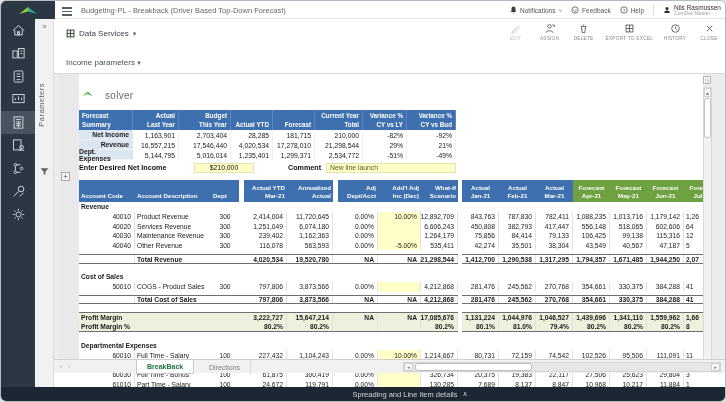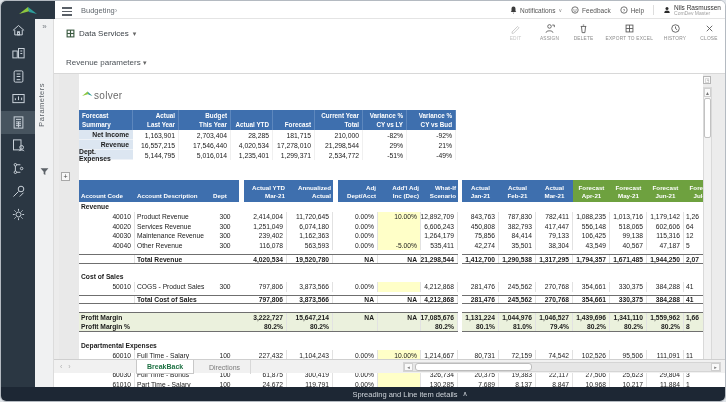--- a/index.html
+++ b/index.html
@@ -66,21 +66,21 @@
   .vs-thumb { position:absolute; left:0; top:10px; width:7px; height:40px; background:#fff;
     border:1px solid #c2c2c2; border-radius:2px; cursor:grab; }
 
   .gutter { position:absolute; left:5px; top:0; width:20px; bottom:0; background:#e9e9e9; }
   .outline-btn { position:absolute; left:2px; top:98px; width:9px; height:9px; background:#f7f7f7;
     border:1px solid #a8a8a8; font-size:7px; line-height:7px; text-align:center; color:#444; cursor:pointer; }
 
   .page { position:absolute; left:25px; top:0; width:624px; bottom:0; background:#fff; }
 
   .title-row { position:absolute; left:2px; top:12px; height:18px; display:flex; align-items:center; gap:6px; }
-  .brand { display:flex; align-items:flex-start; gap:1px; }
+  .brand { display:flex; align-items:flex-start; gap:12px; }
   .brand-text { font-size:10px; color:#6b6b6b; letter-spacing:.3px; }
   .report-title { font-size:9.5px; font-weight:bold; color:#2e6da4; }
 
   
   .summary { position:absolute; left:0; top:36px; width:377px; }
   .sum-head { display:flex; height:20px; }
   .sum-hcell { background:#3e6fae; color:#fff; font-size:6.3px; font-weight:bold;
     display:flex; flex-direction:column; justify-content:flex-end; align-items:flex-end;
     padding:1px 3px; line-height:1.45; border-right:1px solid #5d87bd; text-align:right; }
   .sum-hcell.lbl { align-items:flex-start; text-align:left; }
@@ -170,20 +170,21 @@
       </svg>
     </div>
     <div class="hamburger">
         <span></span>
         <span></span>
         <span></span>
       </div>
     <div class="breadcrumb">
       <span>Budgeting</span>
       <span class="crumb-sep">›</span>
+      <span>PL - Breakback (Driver Based Top-Down Forecast)</span>
     </div>
     <div class="top-right">
       <div class="top-item">
         <svg width="7" height="8" viewBox="0 0 14 16">
           <path d="M7 1 C4 1 3 3.5 3 6 L3 10 L1.5 12 L12.5 12 L11 10 L11 6 C11 3.5 10 1 7 1 Z M5.5 13.5 a1.5 1.5 0 0 0 3 0" fill="#3c3c3c"></path>
         </svg>
         <span>Notifications</span>
           <span style="font-size:5px;color:#888;">∨</span>
       </div>
       <div class="top-item">
@@ -338,21 +339,21 @@
           <div class="action">
             <svg width="11" height="11" viewBox="0 0 16 16" fill="none" stroke="#5a5a5a" stroke-width="1.3">
               <path d="M4 4 L12 12 M12 4 L4 12"></path>
             </svg>
             <div class="action-label">CLOSE</div>
           </div>
         </div>
     </div>
 
     <div class="rp-row">
-      <span>Revenue parameters</span> <span style="font-size:7px;color:#666;">▾</span>
+      <span>Income parameters</span> <span style="font-size:7px;color:#666;">▾</span>
     </div>
 
     <div class="canvas">
       <div class="corner-ico">◳</div>
       <div class="vscroll">
         <div class="vs-btn" style="top:0;">▲</div>
         <div class="vs-thumb"></div>
         <div class="vs-btn" style="bottom:0;">▼</div>
       </div>
 
@@ -431,20 +432,26 @@
               <div class="sum-val" style="width: 46px;">5,144,795</div>
               <div class="sum-val" style="width: 52px;">5,016,014</div>
               <div class="sum-val" style="width: 42px;">1,235,401</div>
               <div class="sum-val" style="width: 42px;">1,299,371</div>
               <div class="sum-val" style="width: 48px;">2,534,772</div>
               <div class="sum-val" style="width: 44px;">-51%</div>
               <div class="sum-val" style="width: 49px;">-49%</div>
             </div>
           </div>
 
+        <div class="input-row">
+          <div class="input-label">Enter Desired Net Income</div>
+          <div class="input-cell">$210,000</div>
+          <div class="comment-label">Comment</div>
+          <div class="comment-cell">New line launch</div>
+        </div>
 
         <div class="grid">
           <div class="pane-left" id="paneLeft">
               <div class="g-row g-head">
                 <div class="hcell c-code">
                   <div></div>
                   <div>Account Code</div>
                 </div>
                 <div class="hcell c-desc">
                   <div></div>

